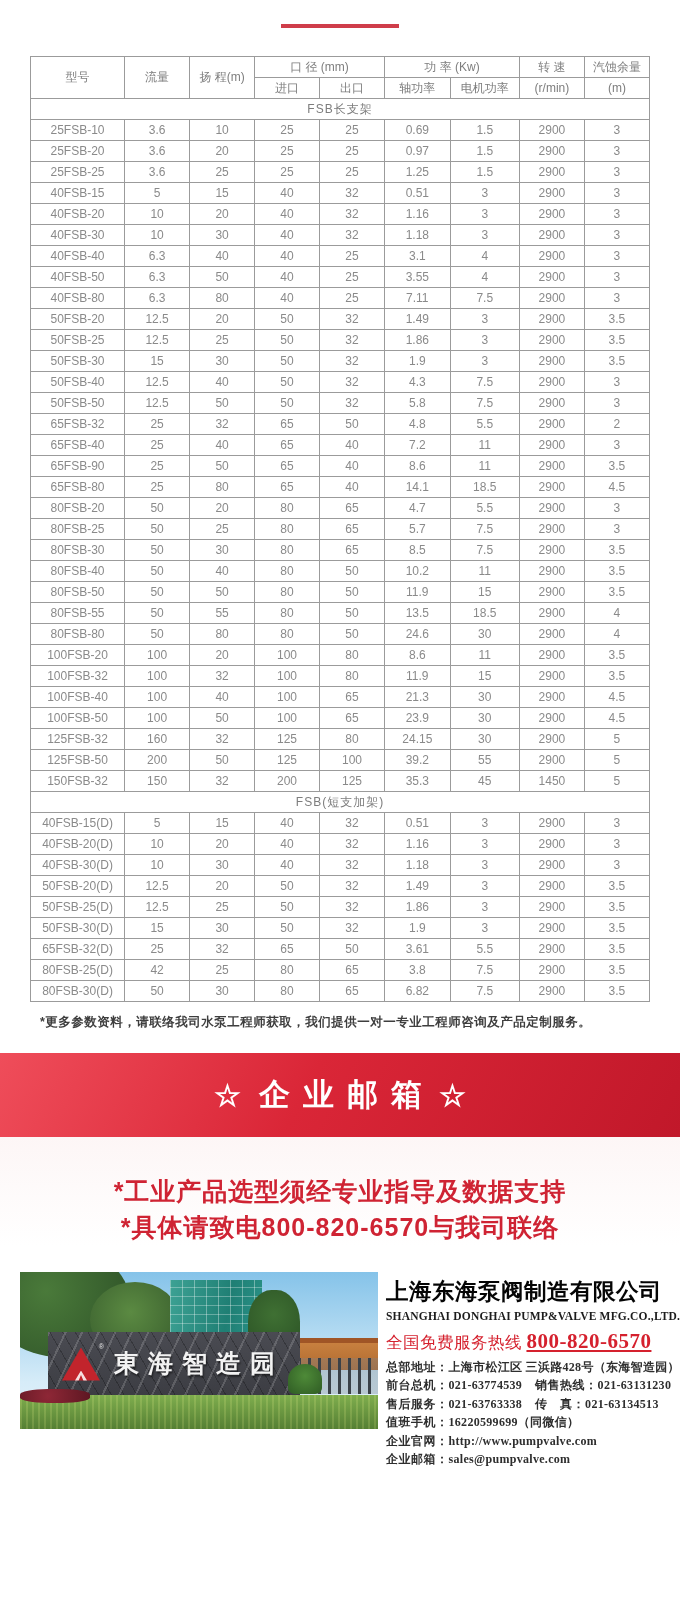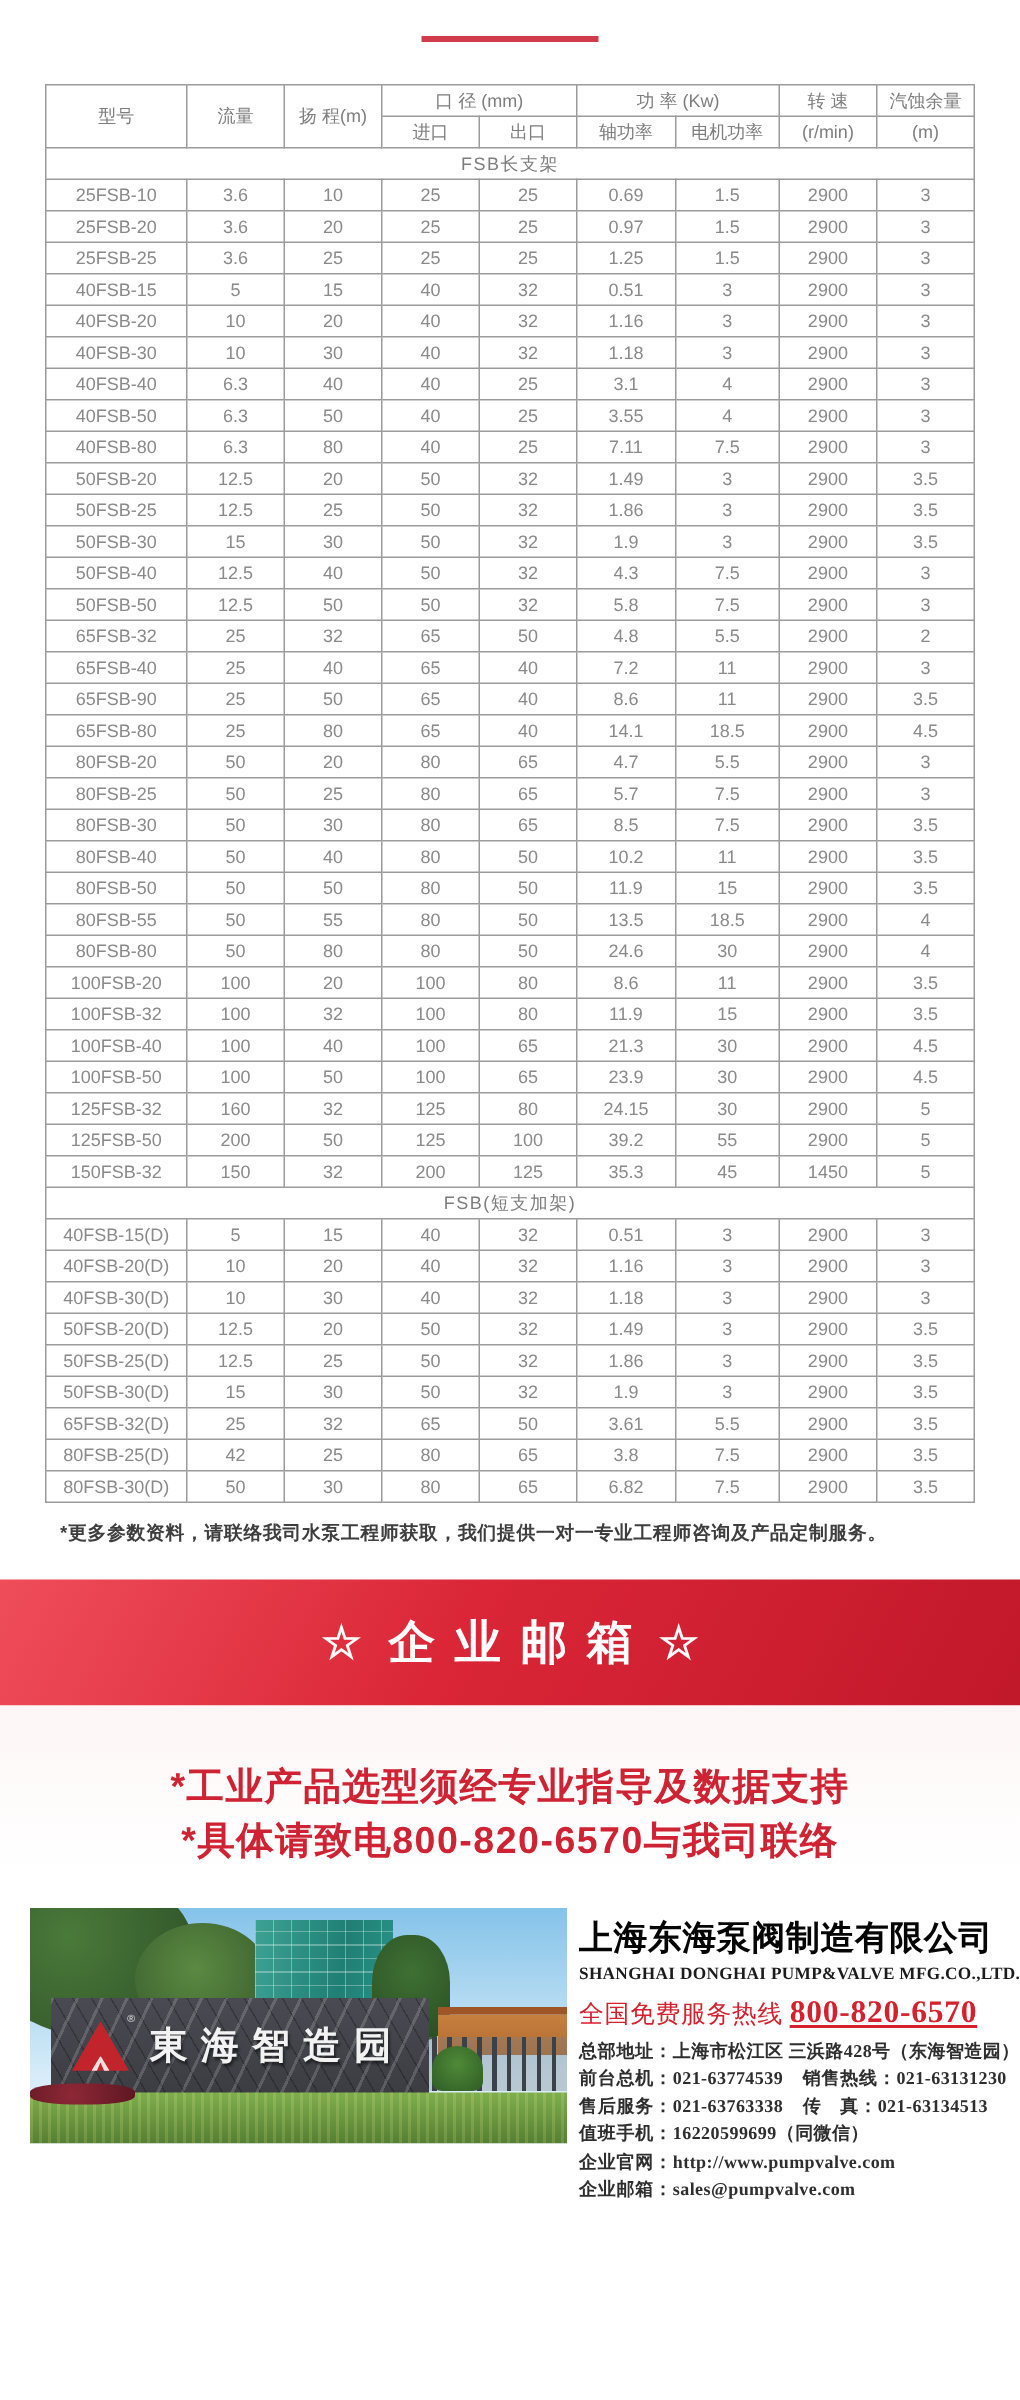--- a/index.html
+++ b/index.html
@@ -92,21 +92,21 @@
   .far-building {
     position: absolute; right: 0; top: 66px; width: 86px; height: 32px;
     background: linear-gradient(#c8803f, #b06a30);
     border-top: 5px solid #a05526;
   }
   .fence {
     position: absolute; right: 0; top: 86px; width: 110px; height: 36px;
     background: repeating-linear-gradient(90deg, #3a4148 0 3px, rgba(120,130,140,0.35) 3px 10px);
   }
   .stone-wall {
-    position: absolute; left: 14px; top: 60px; width: 252px; height: 64px;
+    position: absolute; left: 28px; top: 60px; width: 252px; height: 64px;
     background:
       repeating-linear-gradient(115deg, rgba(255,255,255,0.16) 0 2px, transparent 2px 15px),
       repeating-linear-gradient(60deg, rgba(0,0,0,0.25) 0 1px, transparent 1px 11px),
       linear-gradient(#4a4b52, #3c3d43);
     display: flex; align-items: center;
   }
   .logo-wrap { position: relative; margin-left: 14px; width: 40px; height: 38px; flex: 0 0 auto; }
   .logo-triangle {
     position: absolute; left: 0; bottom: 2px; width: 38px; height: 33px;
     background: #c2242c;

